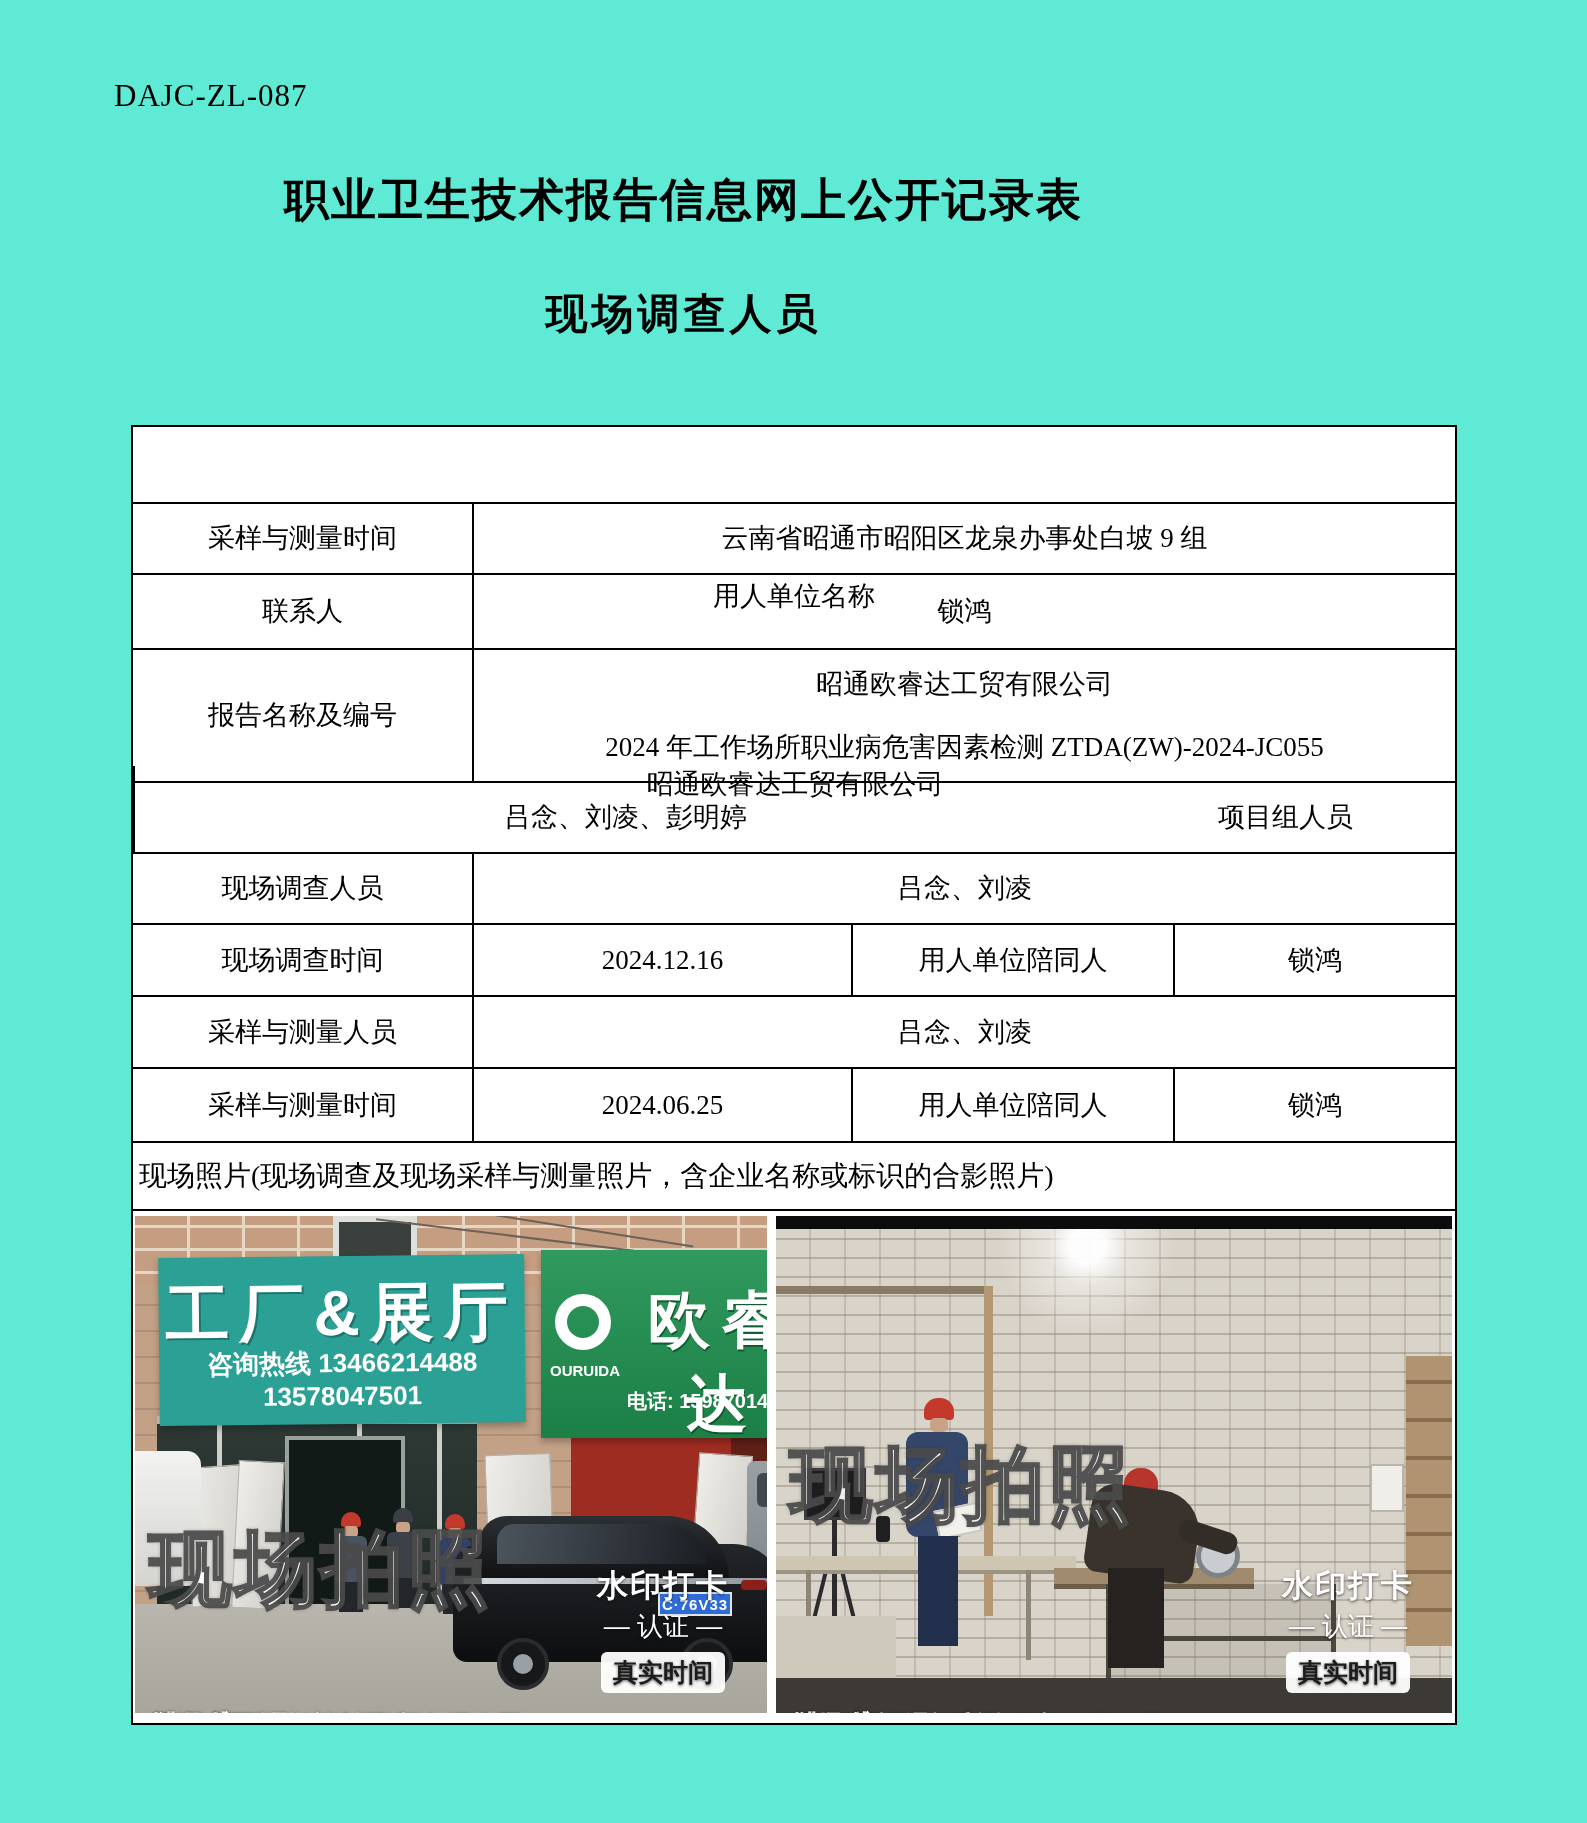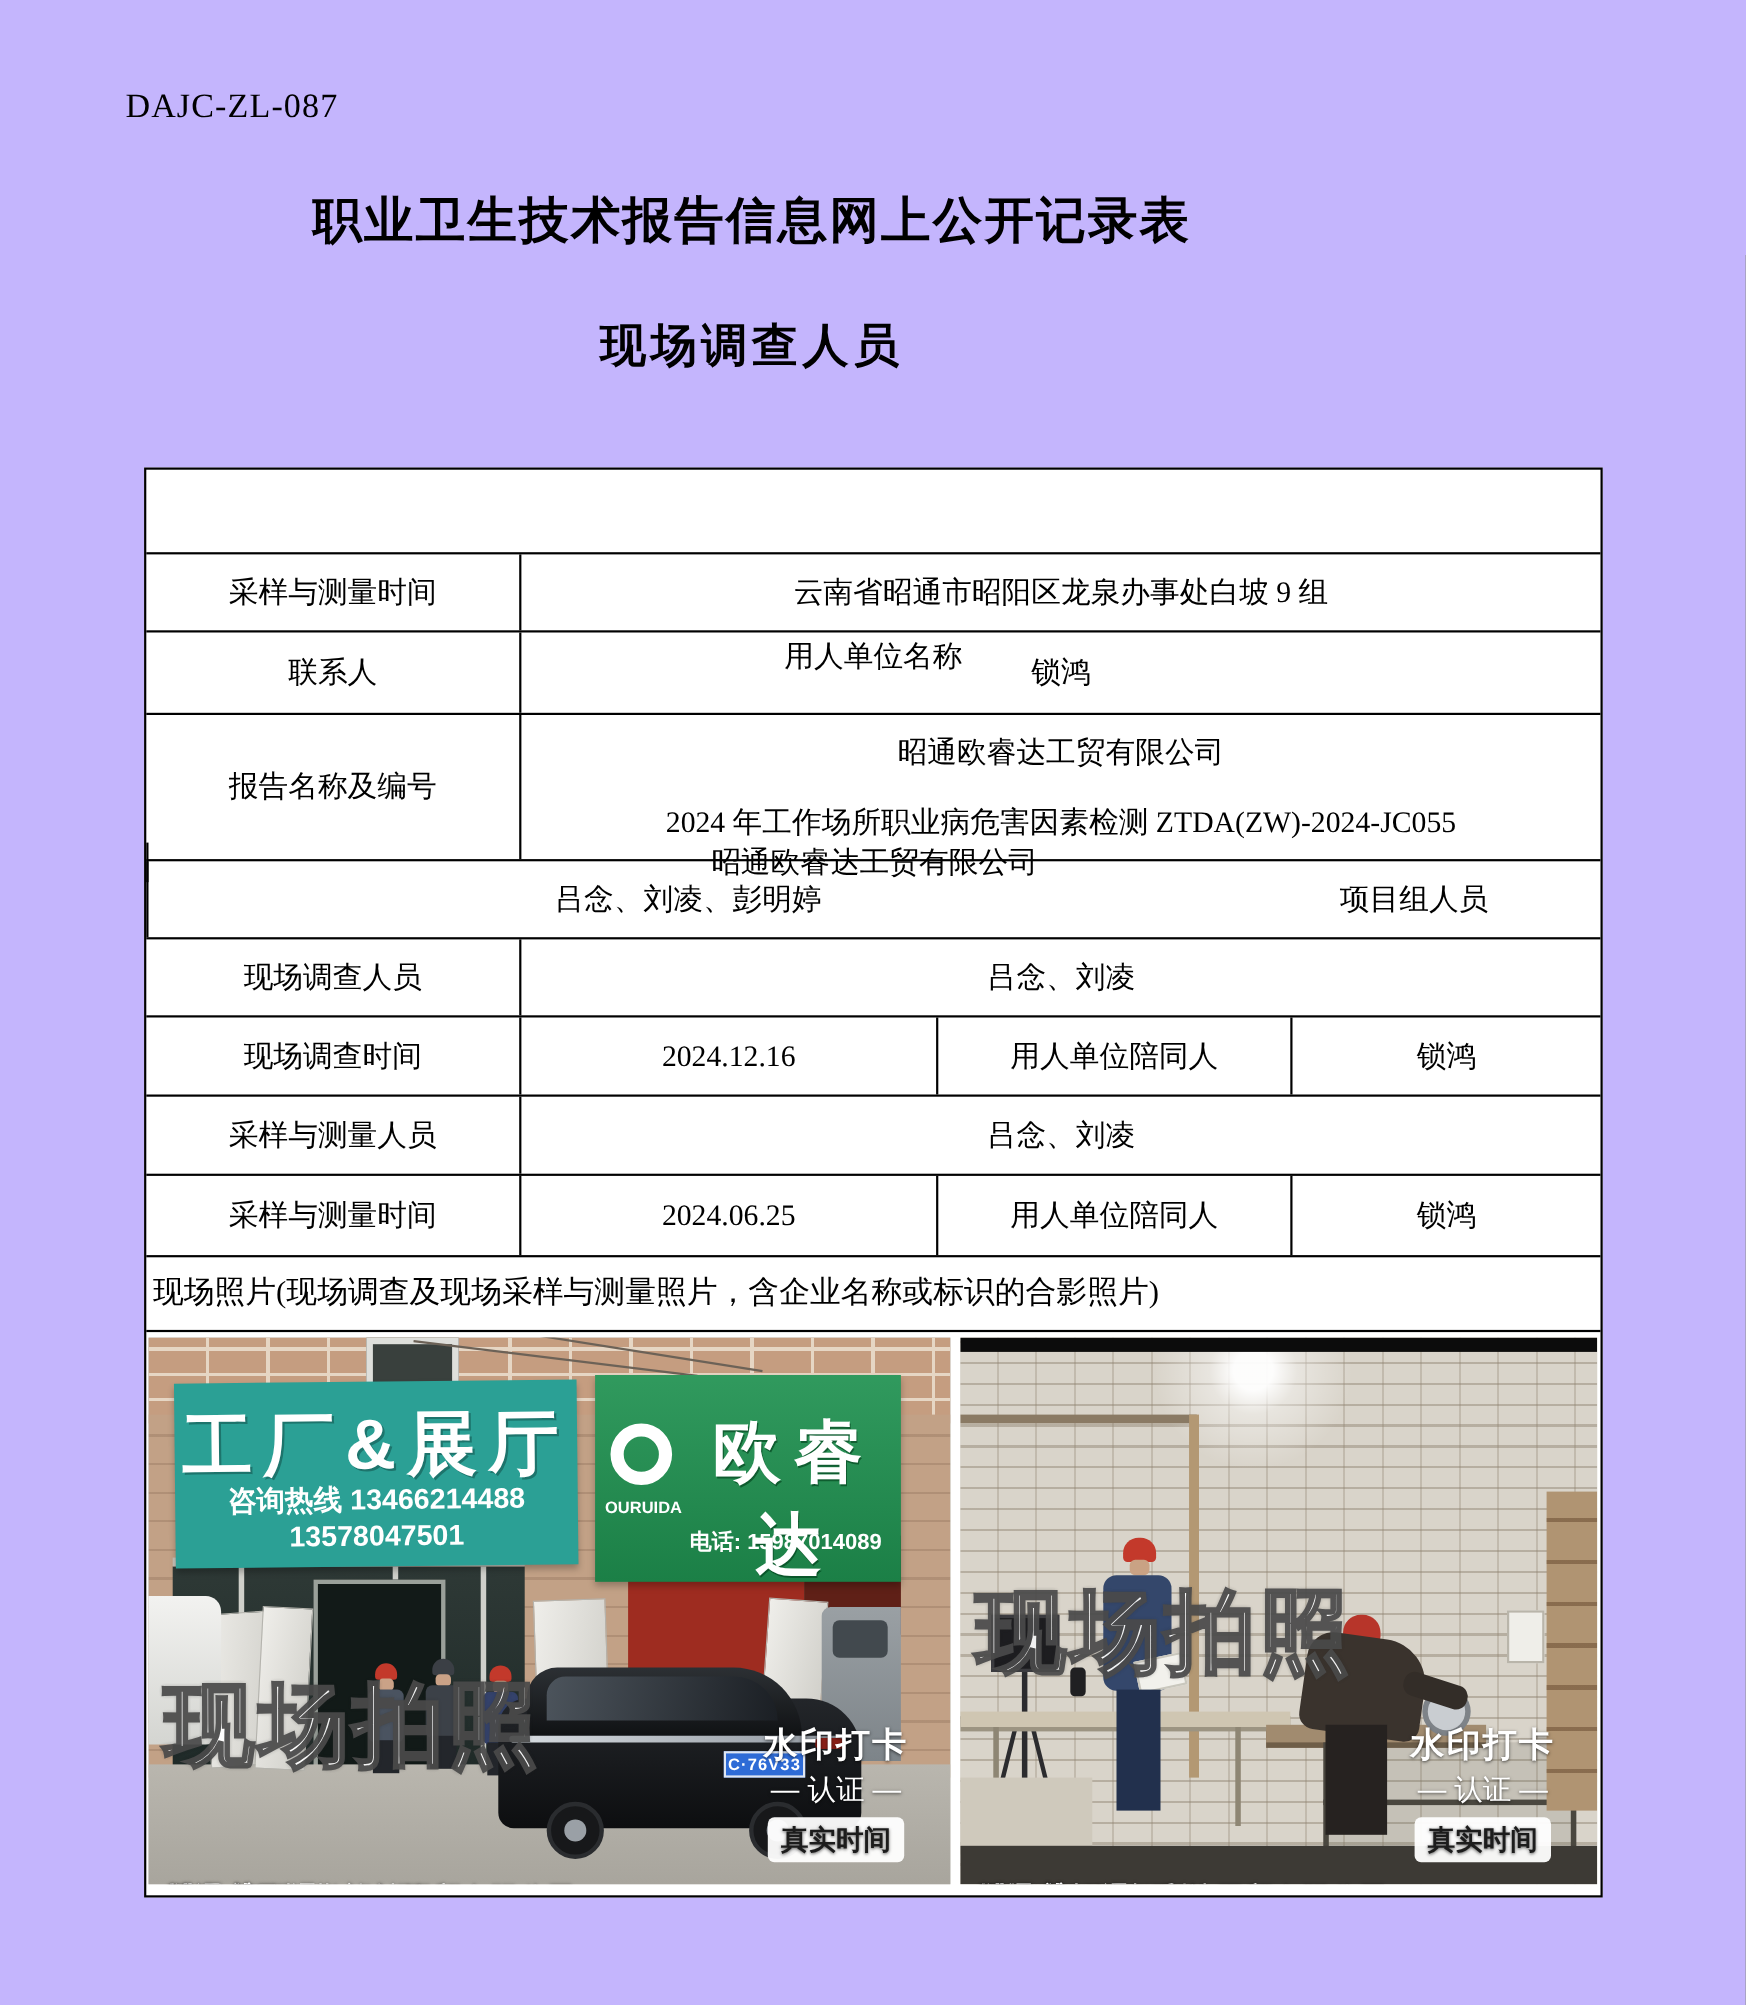--- a/index.html
+++ b/index.html
@@ -1,16 +1,16 @@
 <!DOCTYPE html>
 <html><head>
 <meta charset="utf-8">
 <style>
   html,body{margin:0;padding:0;background:#888;}
-  .page{position:relative;width:1587px;height:1823px;background:#c4b5fd;margin:0 auto;overflow:hidden;
+  .page{position:relative;width:1587px;height:1823px;background:#5eead4;margin:0 auto;overflow:hidden;
         font-family:"Liberation Serif","DejaVu Serif",serif;color:#000;}
   .doc-code{position:absolute;left:114px;top:78px;font-size:31px;letter-spacing:1px;}
   .heading-wrap{position:absolute;left:131px;top:0;width:1105px;text-align:center;}
   .title{position:absolute;top:170px;width:100%;font-size:45px;font-weight:bold;letter-spacing:2px;}
   .subtitle{position:absolute;top:286px;width:100%;font-size:42px;font-weight:bold;letter-spacing:4px;}
 
   
   .rtable{position:absolute;left:131px;top:425px;width:1326px;border:2px solid #000;background:#fff;box-sizing:border-box;}
   .trow{display:flex;border-top:2px solid #000;box-sizing:border-box;}
   .trow.first{border-top:none;flex-direction:column;}
@@ -37,21 +37,21 @@
         text-shadow:0 0 3px rgba(0,0,0,.6);font-family:"Liberation Serif",serif;}
   .info b{font-size:28px;letter-spacing:2px;font-family:"Liberation Sans","DejaVu Sans",sans-serif;}
   .stamp{right:14px;bottom:20px;width:180px;text-align:center;color:#fff;
          font-family:"Liberation Sans","DejaVu Sans",sans-serif;text-shadow:0 1px 3px rgba(0,0,0,.65);}
   .stamp .s1{position:static;display:block;font-size:31px;font-weight:bold;letter-spacing:2px;}
   .stamp .s2{position:static;display:block;font-size:26px;margin-top:2px;}
   .stamp .badge{position:static;display:inline-block;margin-top:8px;background:rgba(255,255,255,.95);
                 color:#1c1c1c;font-weight:bold;font-size:25px;padding:4px 12px;border-radius:6px;}
 
   
-  .p-left{width:729px;background:#b5b2aa;}
+  .p-left{width:632px;background:#b5b2aa;}
   .lp-brick{left:0;top:0;width:100%;height:78px;background:#c59d80;
     background-image:repeating-linear-gradient(0deg,rgba(240,225,210,0) 0 20px,#e6d6c4 20px 23px),
                      repeating-linear-gradient(90deg,rgba(0,0,0,0) 0 52px,#e6d6c4 52px 55px);}
   .lp-window{left:198px;top:0;width:84px;height:60px;background:#39403d;border:6px solid #dedfdb;}
   .lp-cable{height:2px;background:#6c6257;}
   .lp-facade{left:0;top:70px;width:100%;height:330px;background:#c2a186;
     background-image:repeating-linear-gradient(0deg,rgba(0,0,0,0) 0 24px,rgba(120,90,70,.25) 24px 26px);}
   .lp-glass{left:22px;top:200px;width:320px;height:195px;background:linear-gradient(#2e3936,#1f2a28);
             border-top:8px solid #c7c2b8;}
   .lp-glass i{position:absolute;top:0;bottom:0;width:5px;background:#cfd0ca;}

